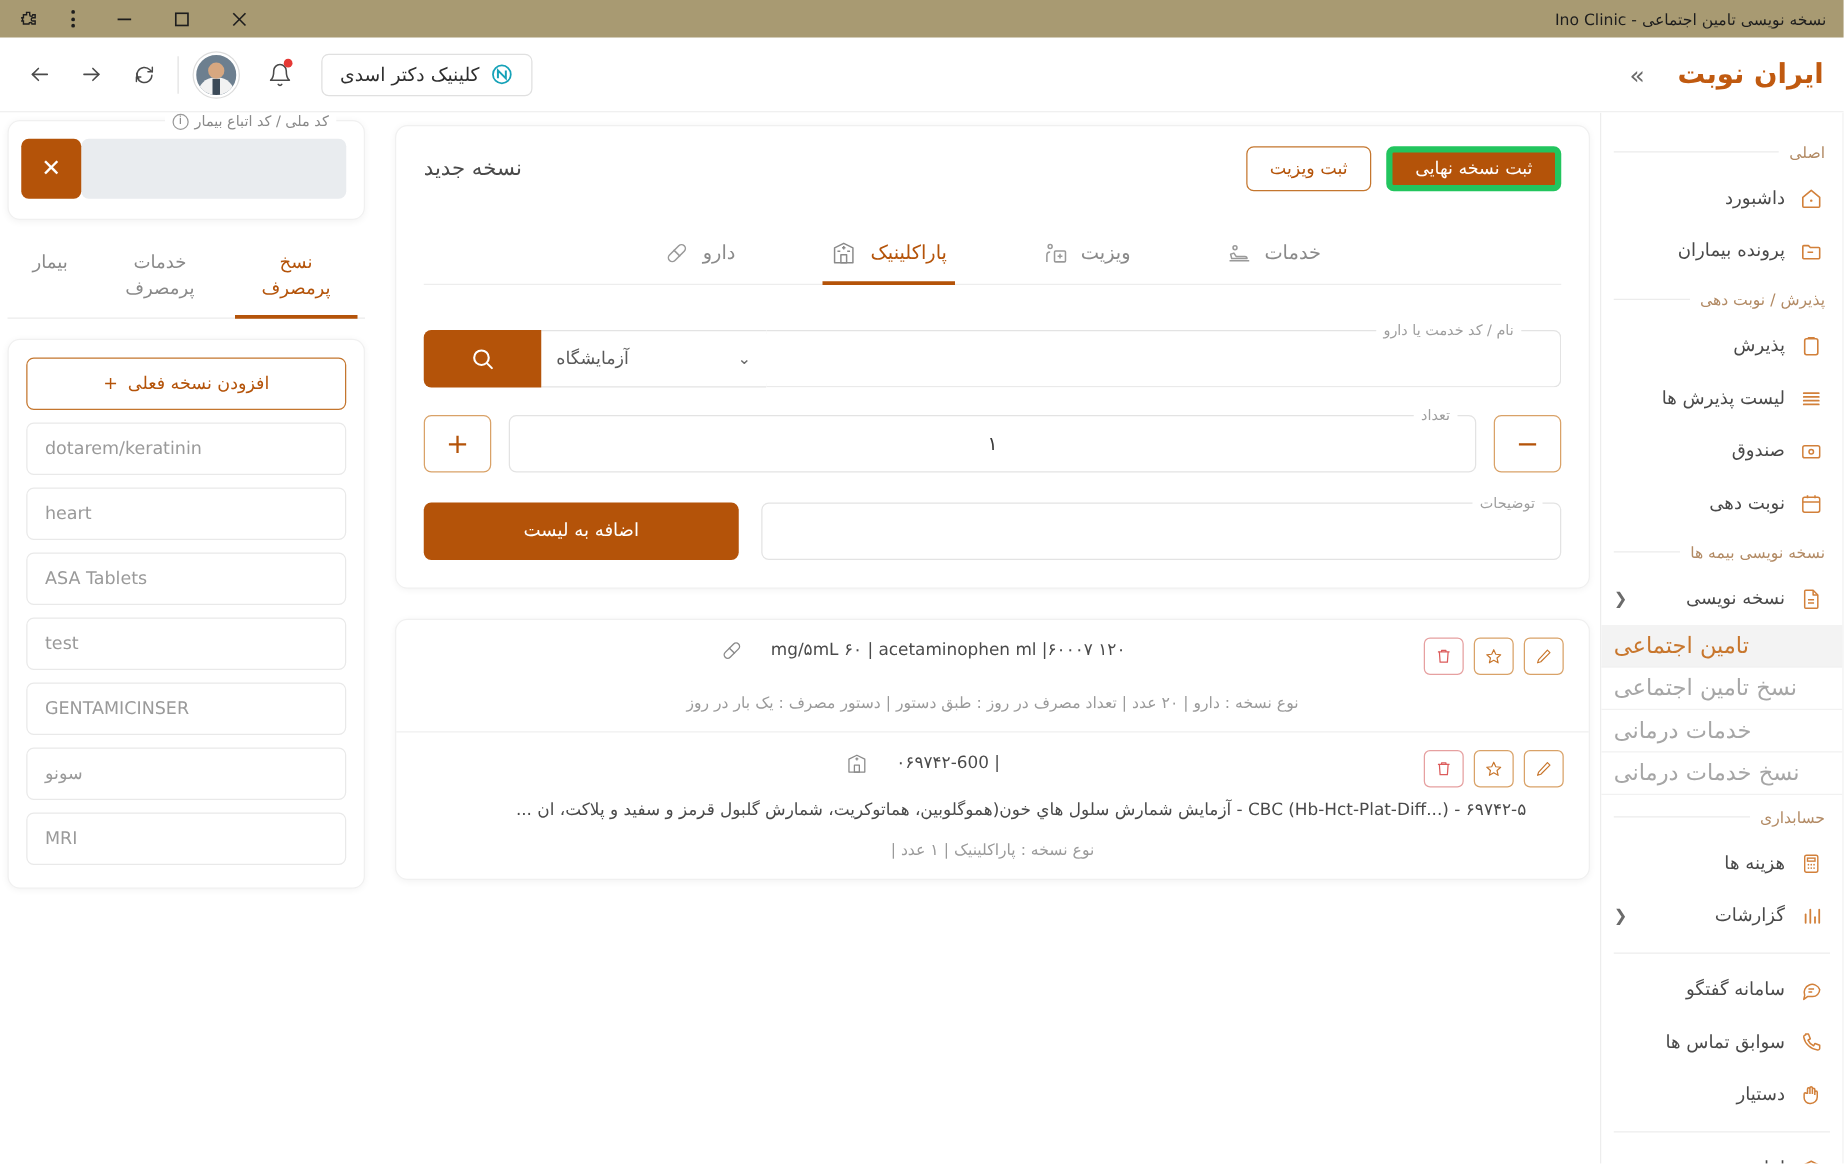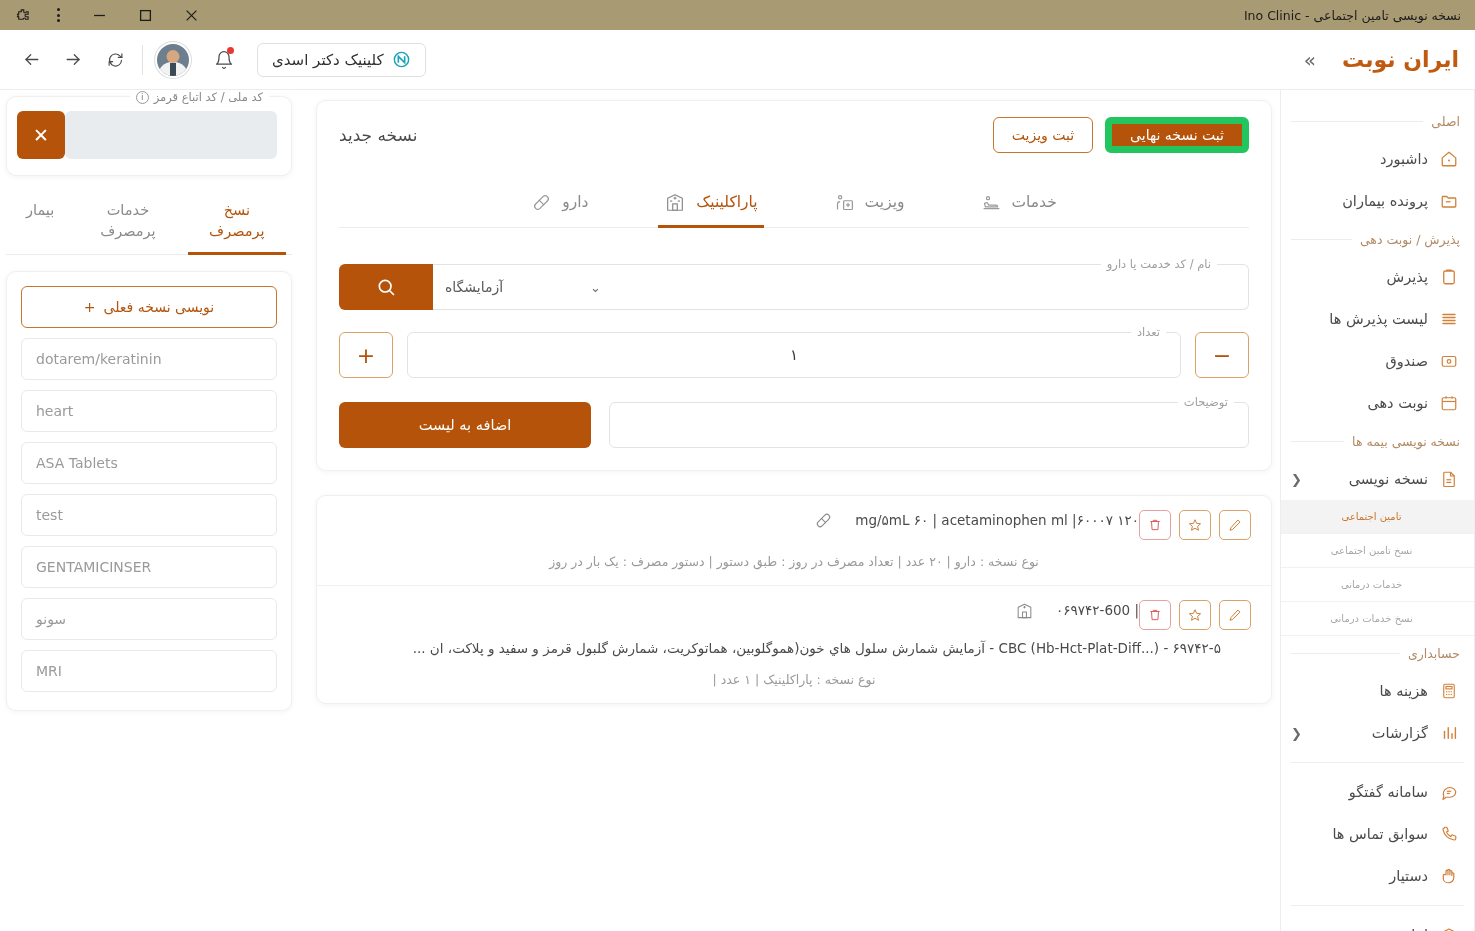--- a/index.html
+++ b/index.html
@@ -87,41 +87,41 @@
   .side-section .lbl { font-size: 12.5px; color: #b28a64; white-space: nowrap; }
   .side-section .rule { flex: 1; height: 1px; background: #ececec; }
   .side-item {
     display: flex; align-items: center; gap: 10px; height: 42px; padding: 0 14px 0 10px;
     direction: rtl; cursor: pointer; position: relative;
   }
   .side-item .ico { width: 22px; display: flex; align-items: center; justify-content: center; color: #d2803a; flex-shrink: 0; }
   .side-item .txt { font-size: 14.5px; color: #4a4a4a; white-space: nowrap; }
   .side-item .chev { position: absolute; left: 10px; color: #6b6b6b; font-size: 13px; }
   .side-sub {
-    height: 34px; display: flex; align-items: center; justify-content: center;
-    padding: 0 22px 0 10px; font-size: 10px; color: #a6a6a6; direction: rtl;
+    height: 34px; display: flex; align-items: center; justify-content: flex-end;
+    padding: 0 22px 0 10px; font-size: 18px; color: #a6a6a6; direction: rtl;
     border-bottom: 1px solid #f1f1f1; cursor: pointer;
   }
   .side-sub.active { background: #f3f3f3; color: #c8762c; }
   .side-hr { height: 1px; background: #ededed; margin: 8px 10px; }
 
   
   .center { flex: 1; min-width: 0; overflow: hidden; padding: 0 0 0 8px; }
   .rx-panel {
     margin: 10px 8px 0 8px; background: #fff; border: 1px solid #f0f0f0; border-radius: 10px;
     box-shadow: 0 1px 6px rgba(0,0,0,.05); padding: 16px 22px 22px 22px;
   }
   .rx-top { display: flex; align-items: center; justify-content: space-between; }
   .rx-title { font-size: 17px; color: #4a4a4a; }
   .rx-actions { display: flex; gap: 12px; direction: rtl; }
   .btn {
     height: 36px; padding: 0 18px; border-radius: 6px; font-size: 14px; cursor: pointer;
     display: flex; align-items: center; justify-content: center; font-family: inherit;
   }
-  .btn-solid { background: #b45309; color: #fff; border: 7px solid #22c55e; }
+  .btn-solid { background: #b45309; color: #fff; border: 5px solid #22c55e; }
   .btn-outline { background: #fff; color: #b45309; border: 1px solid #c4762e; }
 
   .tabs {
     display: flex; justify-content: center; gap: 64px; margin-top: 30px;
     border-bottom: 1px solid #ededed; direction: rtl;
   }
   .tab {
     display: flex; align-items: center; gap: 10px; padding: 8px 6px 12px 6px;
     font-size: 15.5px; color: #8a8a8a; cursor: pointer; border-bottom: 3px solid transparent;
     margin-bottom: -1px;
@@ -171,21 +171,21 @@
   .add-btn {
     width: 252px; height: 46px; background: #b45309; color: #fff; border: none; border-radius: 6px;
     font-size: 14.5px; font-family: inherit; cursor: pointer;
   }
 
   
   .rx-list { margin: 24px 8px 0 8px; background: #fff; border: 1px solid #f0f0f0; border-radius: 10px; box-shadow: 0 1px 6px rgba(0,0,0,.05); }
   .rx-item { padding: 14px 20px 16px 20px; border-bottom: 1px solid #f0f0f0; }
   .rx-item:last-child { border-bottom: none; }
   .rx-item-top { display: flex; align-items: flex-start; justify-content: space-between; direction: rtl; }
-  .rx-item-main { flex: 1; min-width: 0; display: flex; gap: 22px; direction: rtl; align-items: flex-start; justify-content: flex-start; }
+  .rx-item-main { flex: 1; min-width: 0; display: flex; gap: 22px; direction: rtl; align-items: flex-start; justify-content: center; }
   .rx-item-text { text-align: left; direction: rtl; }
   .rx-name { font-size: 13.5px; color: #4a4a4a; line-height: 1.5; text-align: justify; }
   .rx-icon { color: #8a8a8a; flex-shrink: 0; margin-top: 1px; }
   .rx-ops { display: flex; gap: 8px; direction: ltr; flex-shrink: 0; }
   .op-btn {
     width: 32px; height: 30px; border-radius: 5px; display: flex; align-items: center;
     justify-content: center; background: #fff; cursor: pointer;
   }
   .op-del { border: 1px solid #e6a0a0; color: #dc5b5b; }
   .op-star { border: 1px solid #d9a268; color: #c8762c; }
@@ -668,37 +668,37 @@
         <div class="rx-name" style="margin-top:8px; padding-right:30px;">۶۹۷۴۲-۵ - (...CBC (Hb-Hct-Plat-Diff - آزمایش شمارش سلول هاي خون(هموگلوبین، هماتوکریت، شمارش گلبول قرمز و سفید و پلاکت، ان ...</div>
         <div class="rx-meta">نوع نسخه : پاراکلینیک |   ۱ عدد |</div>
       </div>
     </div>
   </div>
 
   <div class="rightcol">
     <div class="card patient-card">
       <div class="pcode-row">
         <span class="pcode-legend">
-          <span>کد ملی / کد اتباع قرمز</span>
+          <span>کد ملی / کد اتباع بیمار</span>
           <span class="info-ico">i</span>
         </span>
         <input class="pcode-input" value="" style="">
         <button class="pcode-x">✕</button>
       </div>
     </div>
 
     <div class="rtabs">
       <div class="rtab active">نسخ پرمصرف</div>
       <div class="rtab">خدمات پرمصرف</div>
       <div class="rtab">بیمار</div>
     </div>
 
     <div class="card tpl-card">
       <button class="tpl-add">
-        <span>نویسی نسخه فعلی</span>
+        <span>افزودن نسخه فعلی</span>
         <span>+</span>
       </button>
       <div class="tpl-item">dotarem/keratinin</div>
       <div class="tpl-item">heart</div>
       <div class="tpl-item">ASA Tablets</div>
       <div class="tpl-item">test</div>
       <div class="tpl-item">GENTAMICINSER</div>
       <div class="tpl-item">سونو</div>
       <div class="tpl-item">MRI</div>
     </div>

